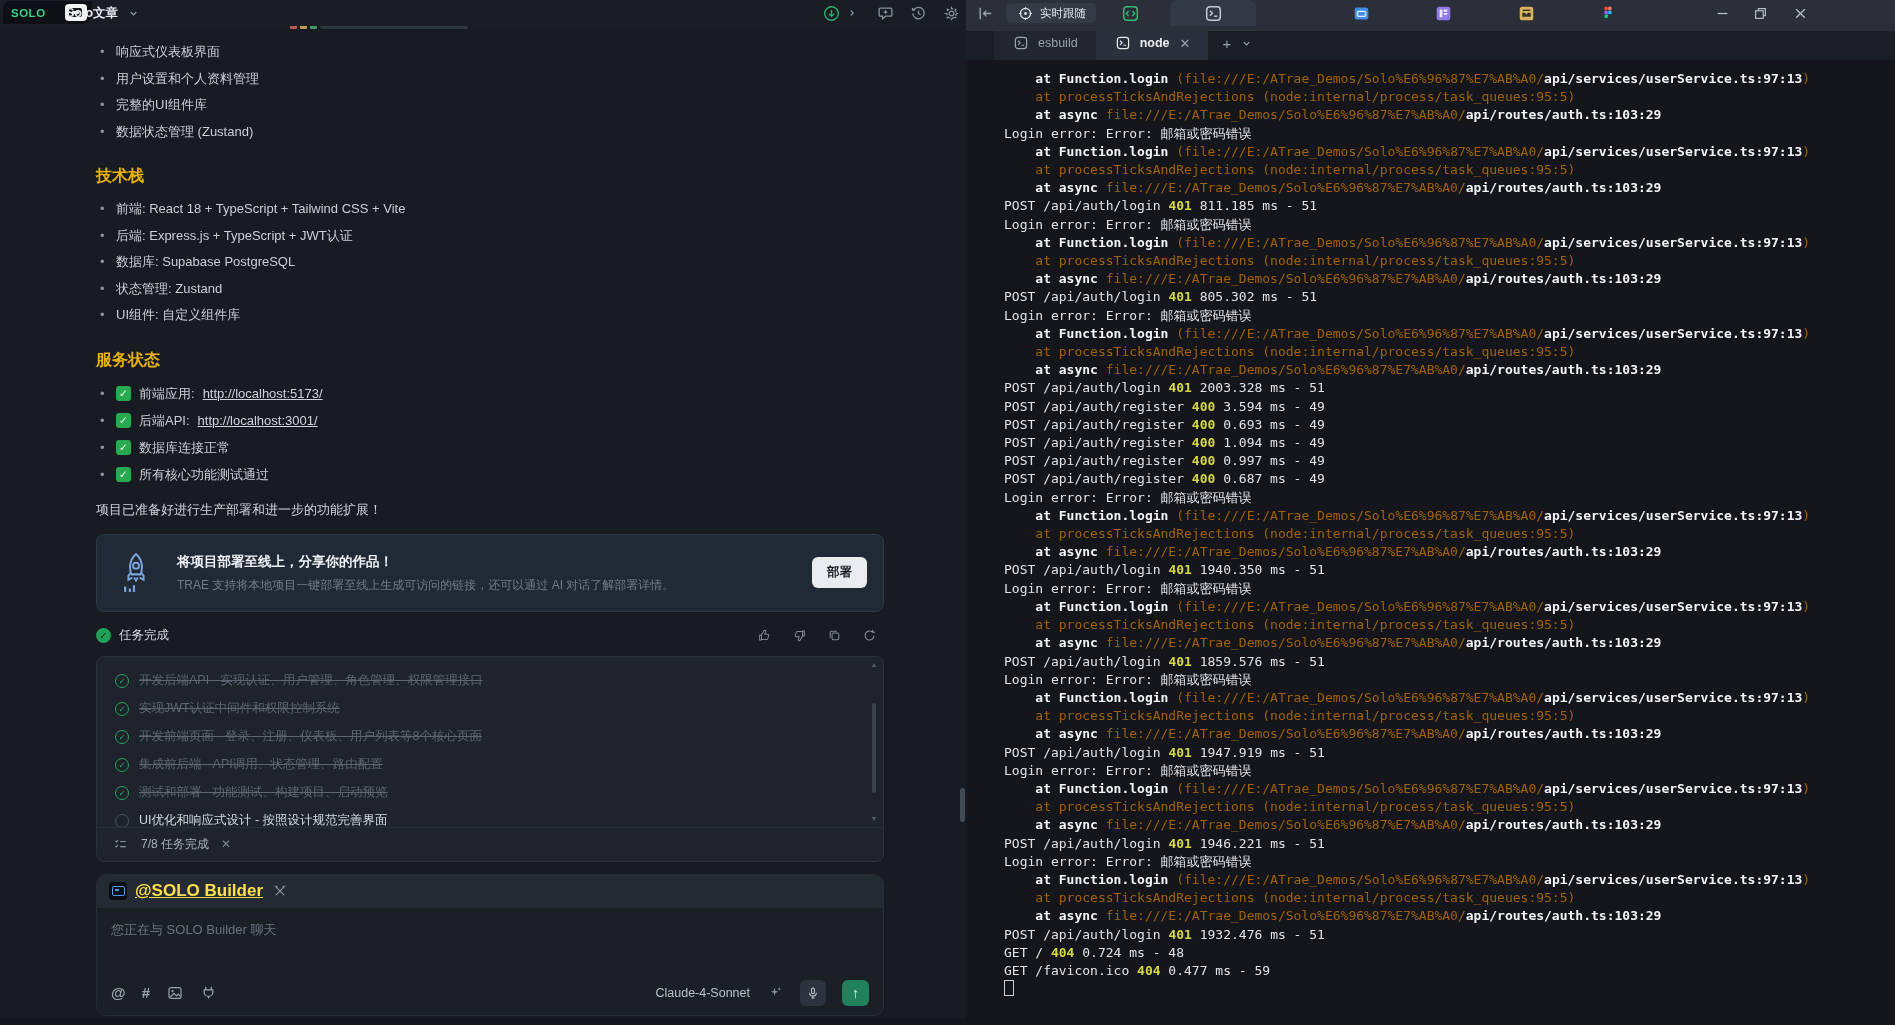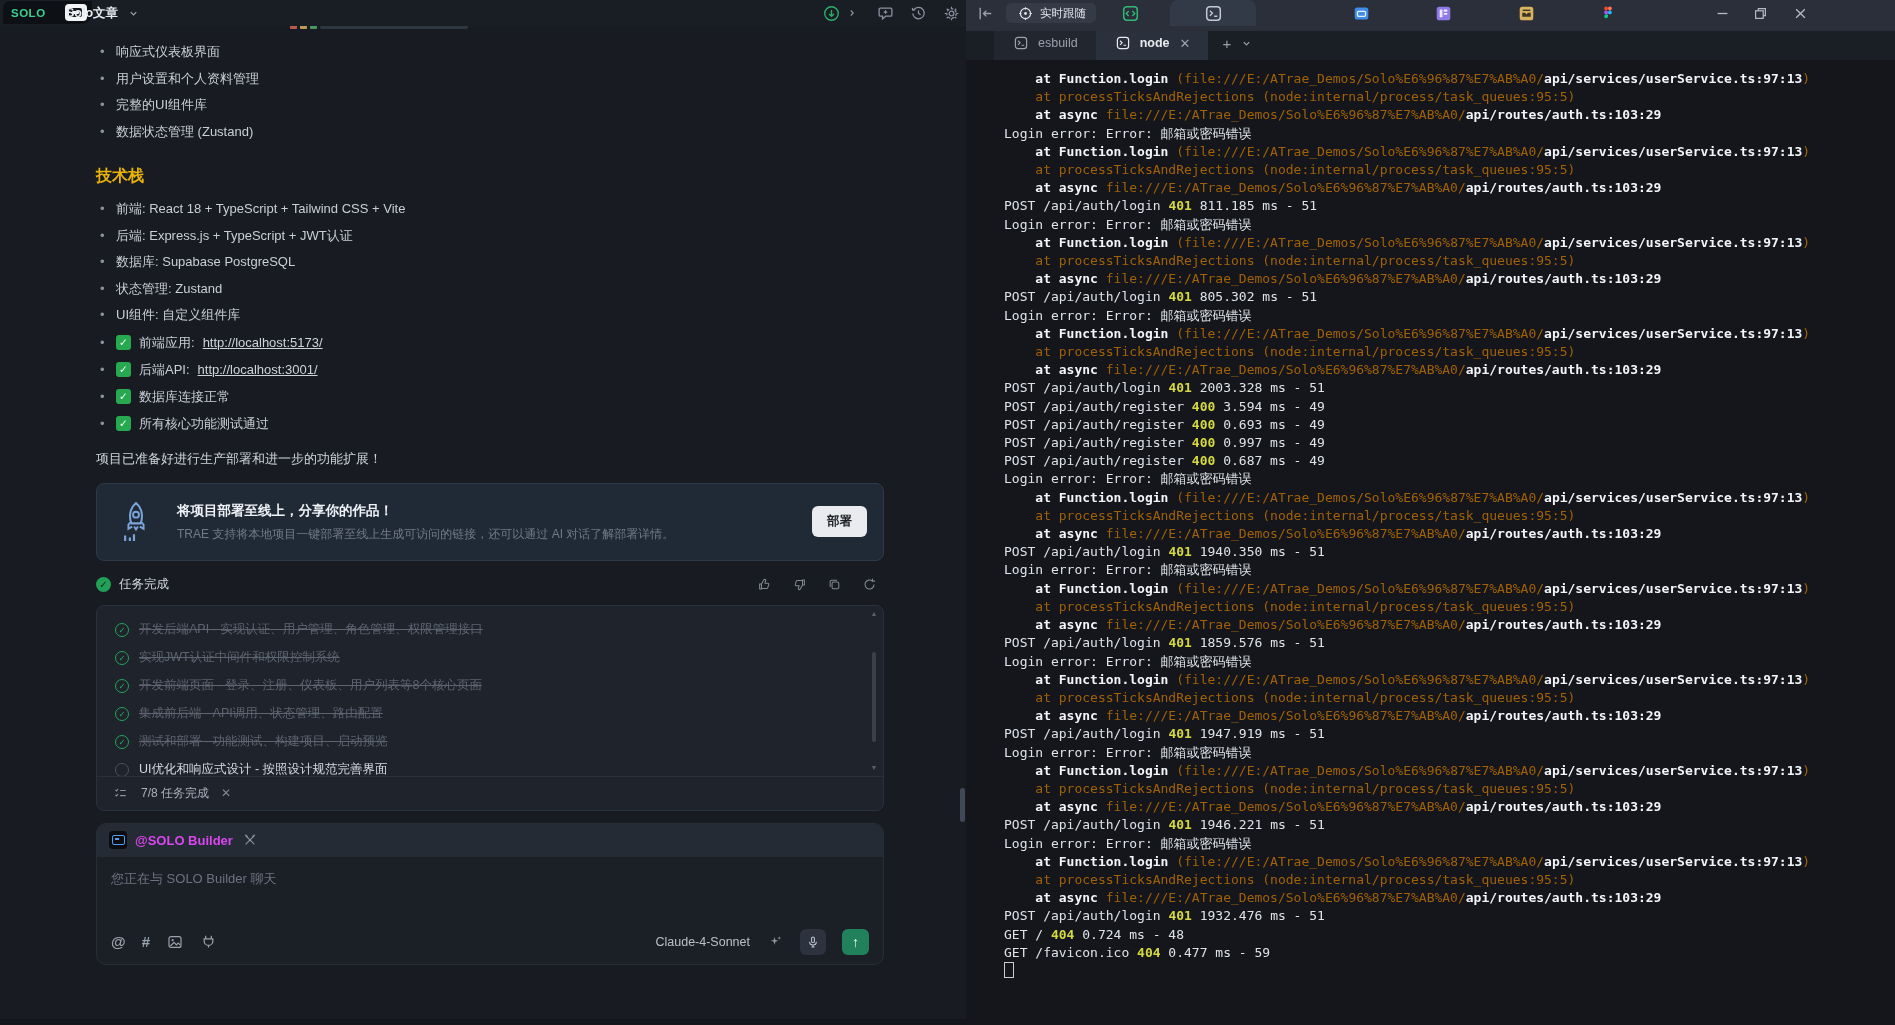--- a/index.html
+++ b/index.html
@@ -86,21 +86,21 @@
   .tscroll .arr{position:absolute;left:0;width:10px;color:#59616e;font-size:7px;text-align:center;line-height:8px;}
   .tscroll .thumb{position:absolute;left:3px;width:4px;top:26%;height:56%;background:#3a414d;border-radius:2px;}
 
   
   .composer{position:relative;margin-top:12px;height:142px;background:#1b2027;border:1px solid #272d37;border-radius:10px;
             box-sizing:border-box;overflow:hidden;}
   .comp-head{height:33px;background:#252b35;display:flex;align-items:center;gap:8px;padding:0 12px;}
   .avatar{width:18px;height:18px;background:#0b0d10;border-radius:4px;display:flex;align-items:center;justify-content:center;}
   .avatar .scr{width:11px;height:8px;border:1.3px solid #4f9ef0;border-radius:2px;position:relative;}
   .avatar .scr::after{content:"";position:absolute;left:2px;top:2px;width:4px;height:1.6px;background:#4f9ef0;}
-  .agent-name{color:#d946ef;font-weight:bold;font-size:13px;}
+  .agent-name{color:#fde047;font-weight:bold;font-size:17px;text-decoration:underline;}
   .comp-body{padding:13px 14px 0;}
   .placeholder{color:#6b7380;font-size:13px;}
   .comp-bar{position:absolute;left:0;right:0;bottom:0;height:44px;display:flex;align-items:center;gap:16px;padding:0 14px;}
   .glyph-ic{color:#9aa2ad;font-size:15px;font-weight:bold;line-height:1;cursor:pointer;}
   .model-label{margin-left:auto;color:#b9c0ca;font-size:12.5px;}
   .mic-box{width:26px;height:26px;background:#2c333e;border-radius:6px;display:flex;align-items:center;justify-content:center;cursor:pointer;}
   .send-btn{width:27px;height:26px;background:#20815a;border:none;border-radius:6px;color:#eafff3;font-size:14px;
             display:flex;align-items:center;justify-content:center;cursor:pointer;}
 
   
@@ -287,20 +287,21 @@
       <h3 class="doc-h">技术栈</h3>
       <ul class="blist">
 
       <li><span>前端: React 18 + TypeScript + Tailwind CSS + Vite</span></li>
           <li><span>后端: Express.js + TypeScript + JWT认证</span></li>
           <li><span>数据库: Supabase PostgreSQL</span></li>
           <li><span>状态管理: Zustand</span></li>
           <li><span>UI组件: 自定义组件库</span></li>
         </ul>
 
+      <h3 class="doc-h">服务状态</h3>
       <ul class="slist">
 
           <li>
             <span class="scheck">✓</span>
             <span>前端应用:</span>
             <a class="slink">http://localhost:5173/</a>
           </li>
 
           <li>
             <span class="scheck">✓</span>
@@ -515,20 +516,21 @@
         <div class="t-line"><span class="t-d">    at processTicksAndRejections (node:internal/process/task_queues:95:5)</span></div>
         <div class="t-line"><span class="t-b">    at async</span><span class="t-d"> file:///E:/ATrae_Demos/Solo%E6%96%87%E7%AB%A0/</span><span class="t-b">api/routes/auth.ts:103:29</span></div>
         <div class="t-line"><span class="t-w">POST /api/auth/login </span><span class="t-y">401</span><span class="t-w"> 805.302 ms - 51</span></div>
         <div class="t-line"><span class="t-w">Login error: Error: 邮箱或密码错误</span></div>
         <div class="t-line"><span class="t-b">    at Function.login</span><span class="t-d"> (file:///E:/ATrae_Demos/Solo%E6%96%87%E7%AB%A0/</span><span class="t-b">api/services/userService.ts:97:13</span><span class="t-d">)</span></div>
         <div class="t-line"><span class="t-d">    at processTicksAndRejections (node:internal/process/task_queues:95:5)</span></div>
         <div class="t-line"><span class="t-b">    at async</span><span class="t-d"> file:///E:/ATrae_Demos/Solo%E6%96%87%E7%AB%A0/</span><span class="t-b">api/routes/auth.ts:103:29</span></div>
         <div class="t-line"><span class="t-w">POST /api/auth/login </span><span class="t-y">401</span><span class="t-w"> 2003.328 ms - 51</span></div>
         <div class="t-line"><span class="t-w">POST /api/auth/register </span><span class="t-y">400</span><span class="t-w"> 3.594 ms - 49</span></div>
         <div class="t-line"><span class="t-w">POST /api/auth/register </span><span class="t-y">400</span><span class="t-w"> 0.693 ms - 49</span></div>
+        <div class="t-line"><span class="t-w">POST /api/auth/register </span><span class="t-y">400</span><span class="t-w"> 1.094 ms - 49</span></div>
         <div class="t-line"><span class="t-w">POST /api/auth/register </span><span class="t-y">400</span><span class="t-w"> 0.997 ms - 49</span></div>
         <div class="t-line"><span class="t-w">POST /api/auth/register </span><span class="t-y">400</span><span class="t-w"> 0.687 ms - 49</span></div>
         <div class="t-line"><span class="t-w">Login error: Error: 邮箱或密码错误</span></div>
         <div class="t-line"><span class="t-b">    at Function.login</span><span class="t-d"> (file:///E:/ATrae_Demos/Solo%E6%96%87%E7%AB%A0/</span><span class="t-b">api/services/userService.ts:97:13</span><span class="t-d">)</span></div>
         <div class="t-line"><span class="t-d">    at processTicksAndRejections (node:internal/process/task_queues:95:5)</span></div>
         <div class="t-line"><span class="t-b">    at async</span><span class="t-d"> file:///E:/ATrae_Demos/Solo%E6%96%87%E7%AB%A0/</span><span class="t-b">api/routes/auth.ts:103:29</span></div>
         <div class="t-line"><span class="t-w">POST /api/auth/login </span><span class="t-y">401</span><span class="t-w"> 1940.350 ms - 51</span></div>
         <div class="t-line"><span class="t-w">Login error: Error: 邮箱或密码错误</span></div>
         <div class="t-line"><span class="t-b">    at Function.login</span><span class="t-d"> (file:///E:/ATrae_Demos/Solo%E6%96%87%E7%AB%A0/</span><span class="t-b">api/services/userService.ts:97:13</span><span class="t-d">)</span></div>
         <div class="t-line"><span class="t-d">    at processTicksAndRejections (node:internal/process/task_queues:95:5)</span></div>

